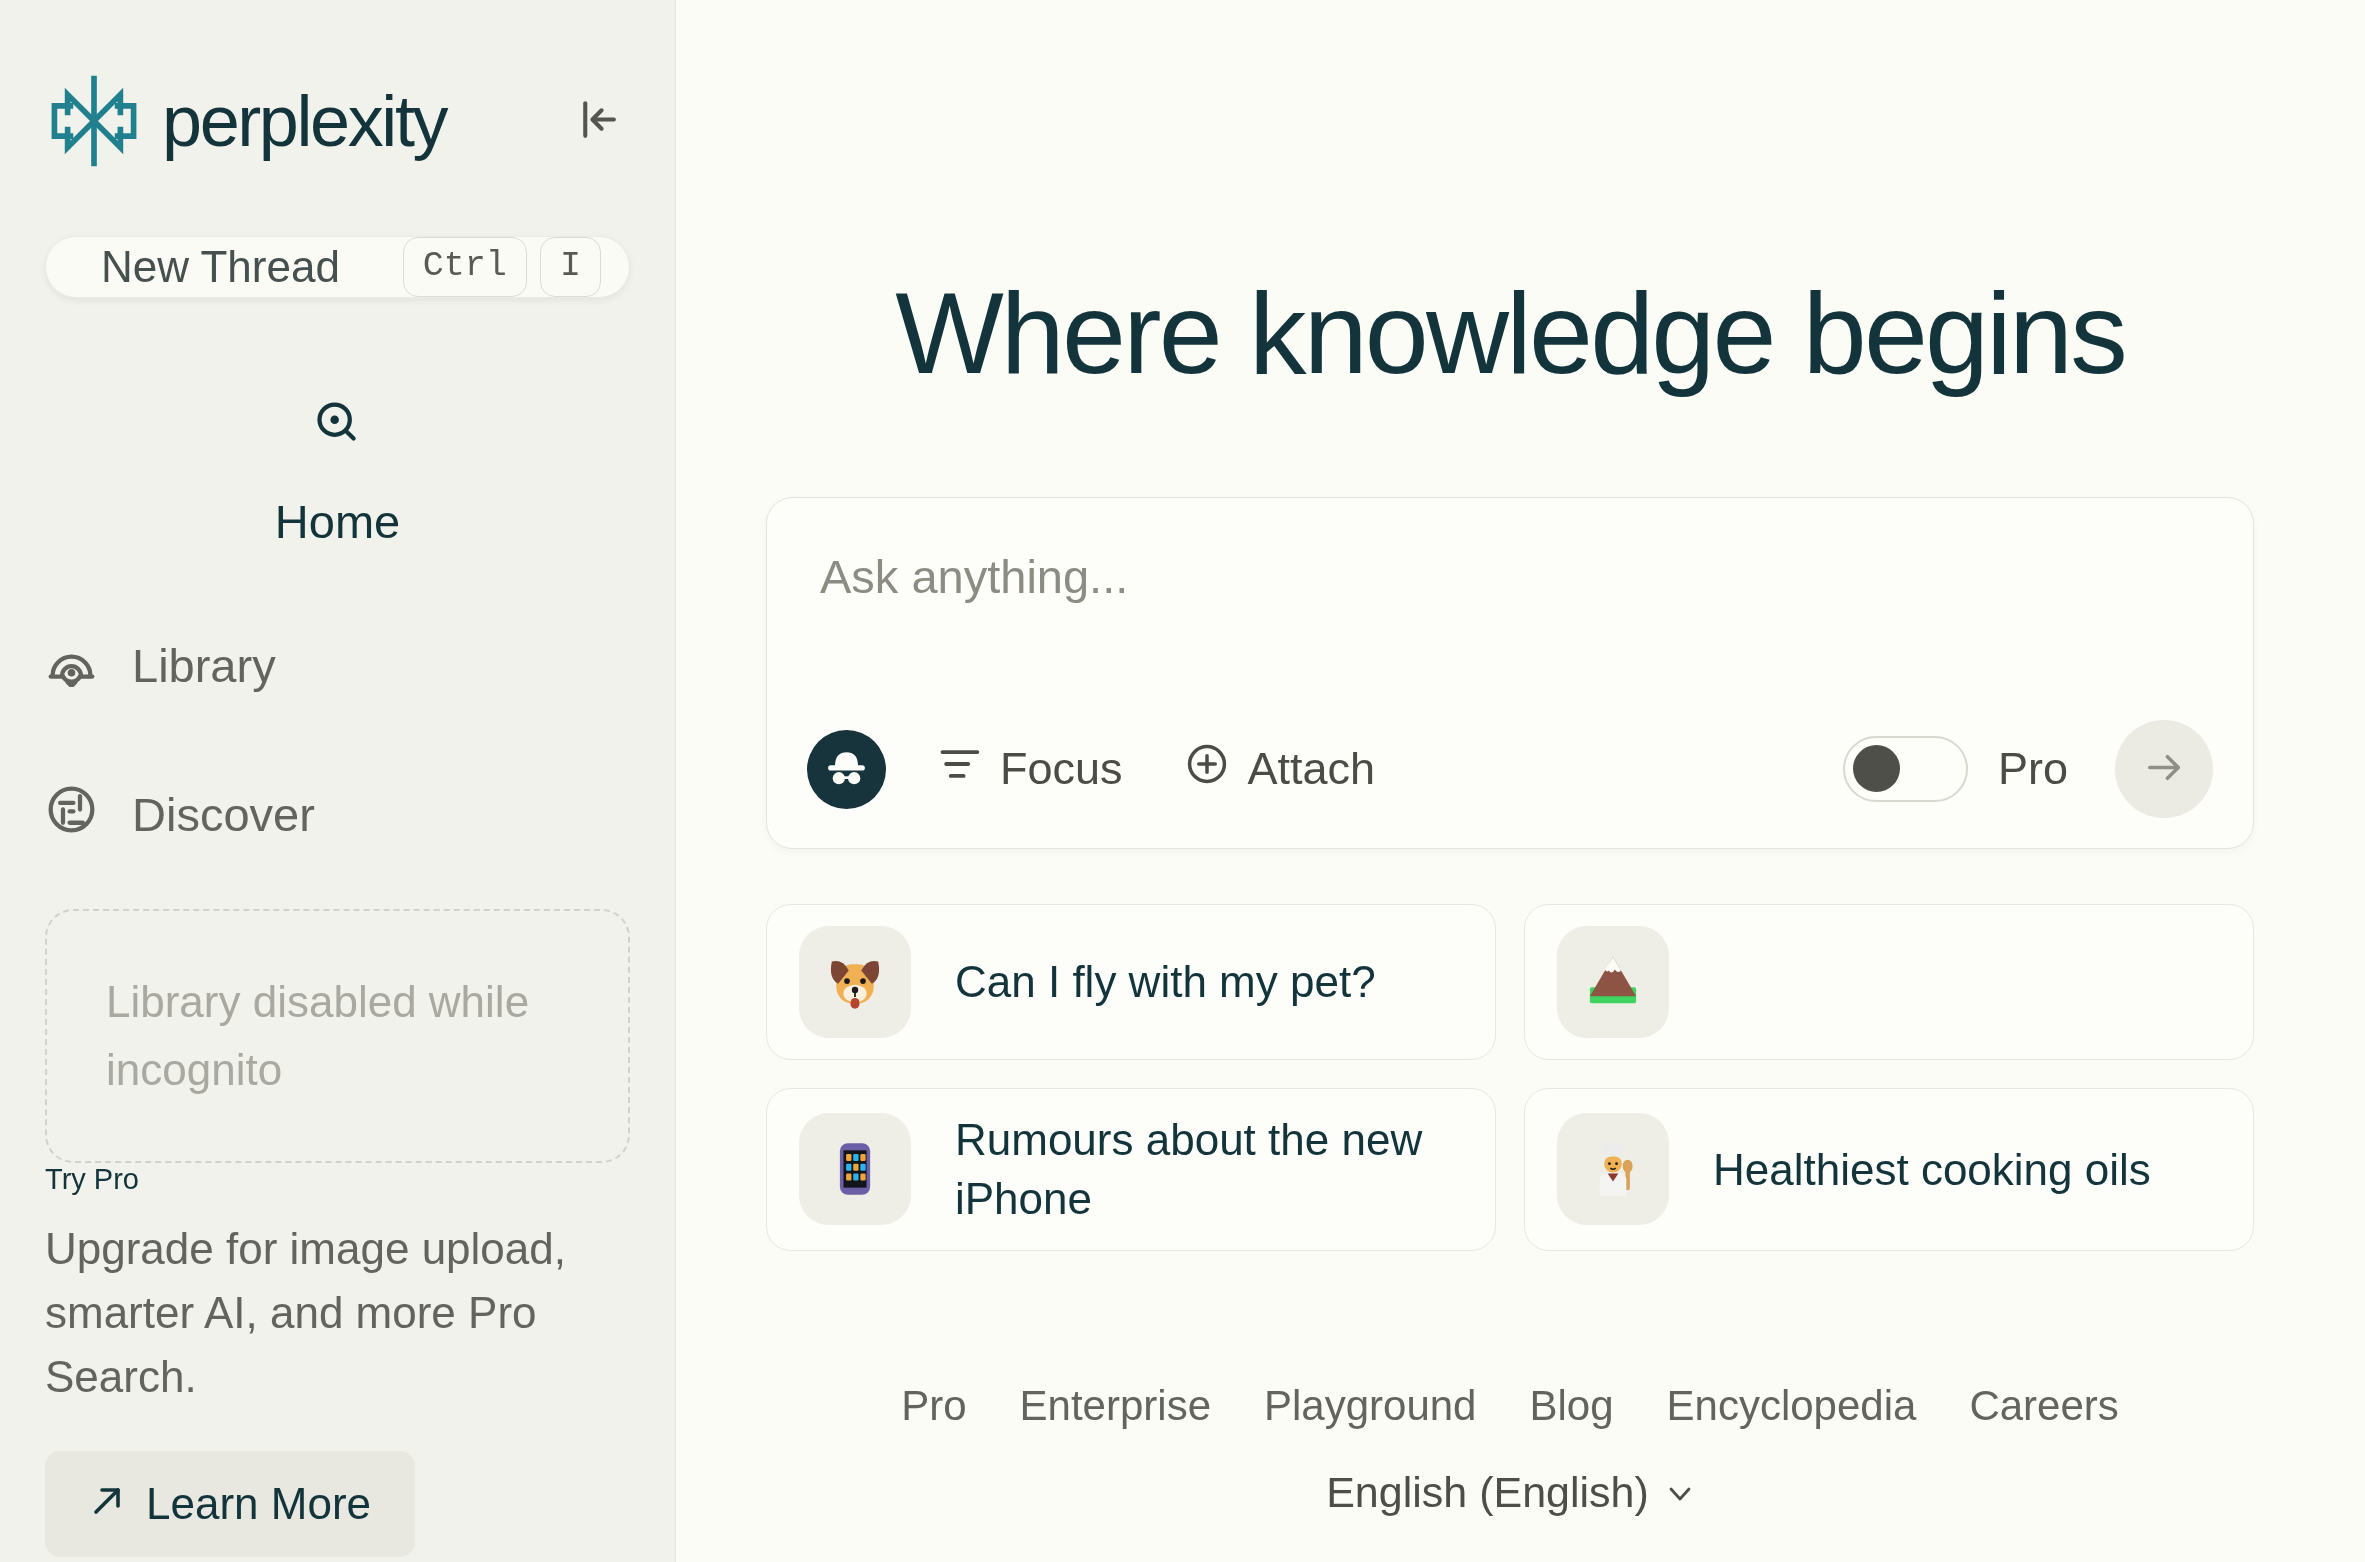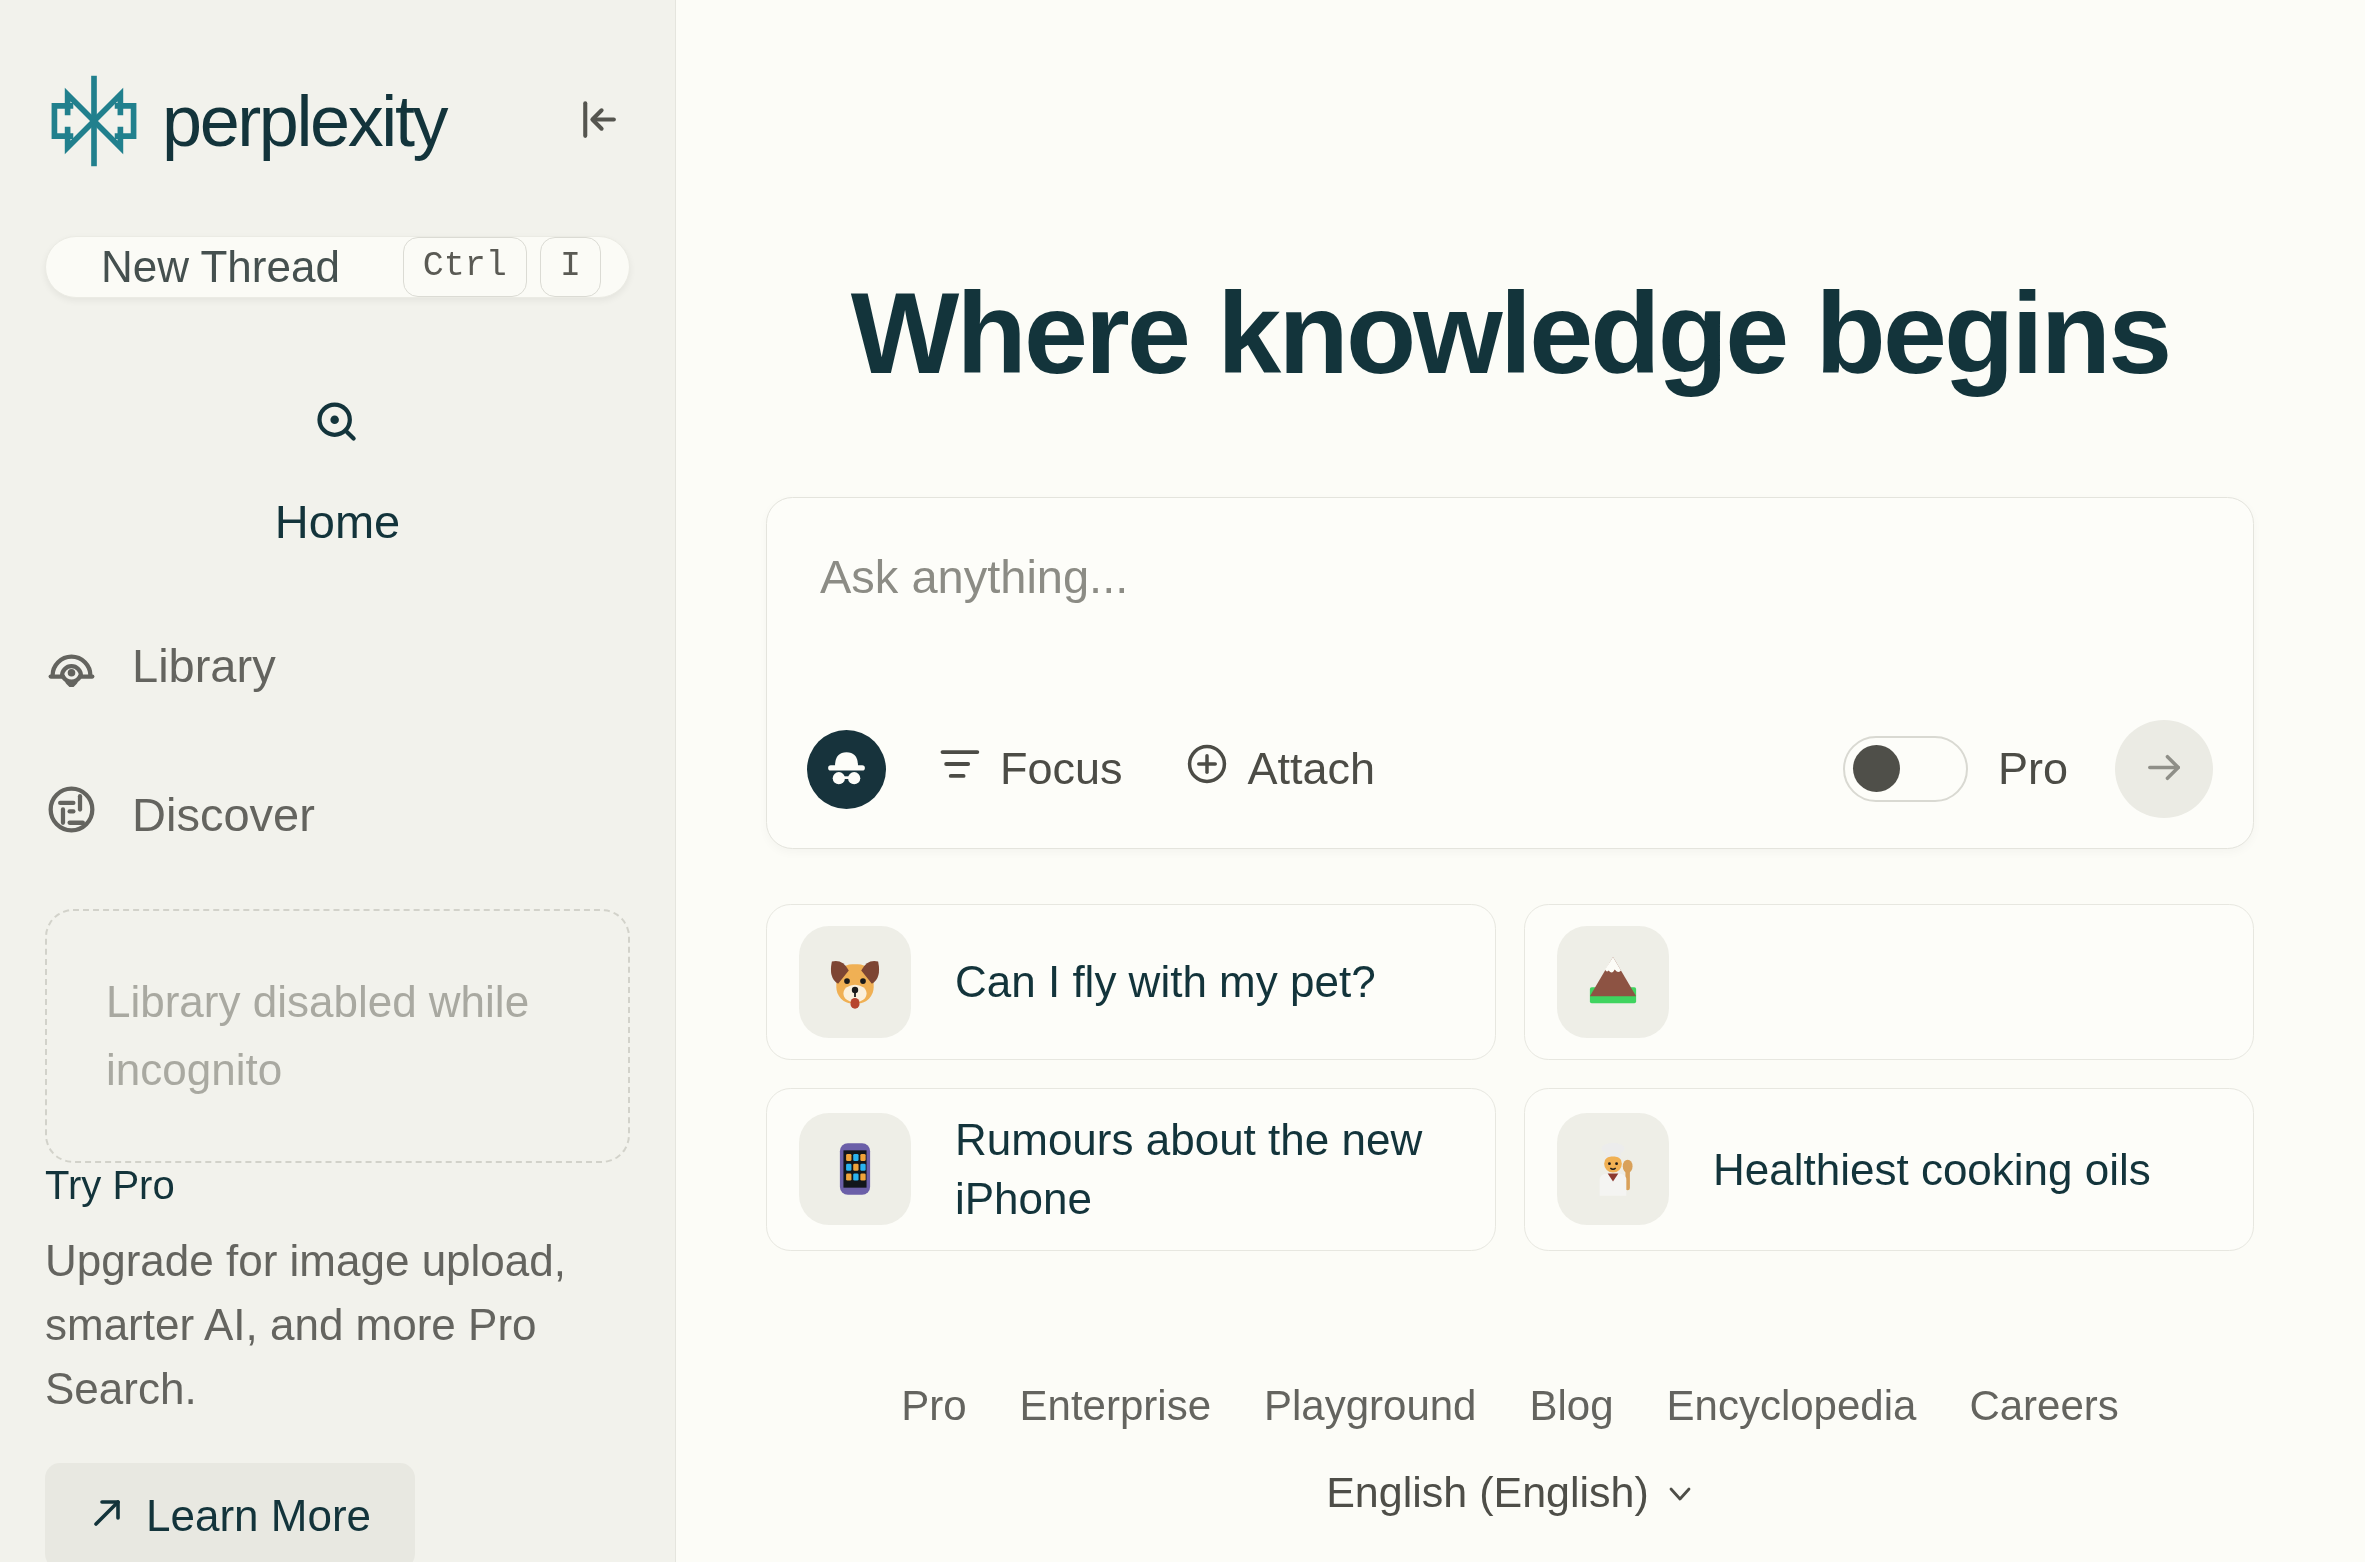--- a/index.html
+++ b/index.html
@@ -60,35 +60,35 @@
   .library-notice {
     margin-top:62px;
     border:2.8px dashed #d2d2ca;
     border-radius:28px;
     padding:57px 59px;
     color:#a9a9a1;
     font-size:44px; line-height:1.55;
   }
 
   .try-pro { margin-top:auto; }
-  .try-pro-title { font-size:40px; color:#13343b; font-weight:400; }
+  .try-pro-title { font-size:29px; color:#13343b; font-weight:400; }
   .try-pro-desc { margin-top:21px; font-size:44px; line-height:1.45; color:#64645f; max-width:530px; }
   .learn-more {
     margin-top:42px;
     display:inline-flex; align-items:center; gap:21px;
     background:#e8e8e1; border:none; border-radius:15px;
     padding:28px 44px; cursor:pointer; font-family:inherit;
     font-size:44px; color:#13343b;
   }
 
   
   .main { flex:1; display:flex; flex-direction:column; align-items:center; }
   .page-title {
     margin-top:276px;
-    font-size:115px; font-weight:700; letter-spacing:-2.8px;
+    font-size:115px; font-weight:400; letter-spacing:-2.8px;
     color:#13343b; line-height:1;
   }
   .search-box {
     margin-top:106px;
     width:1488px; height:352px;
     background:#fdfdf9;
     border:1.9px solid #e4e4dd;
     border-radius:26.5px;
     box-shadow:0 3.8px 9.5px rgba(0,0,0,0.03);
     position:relative;

